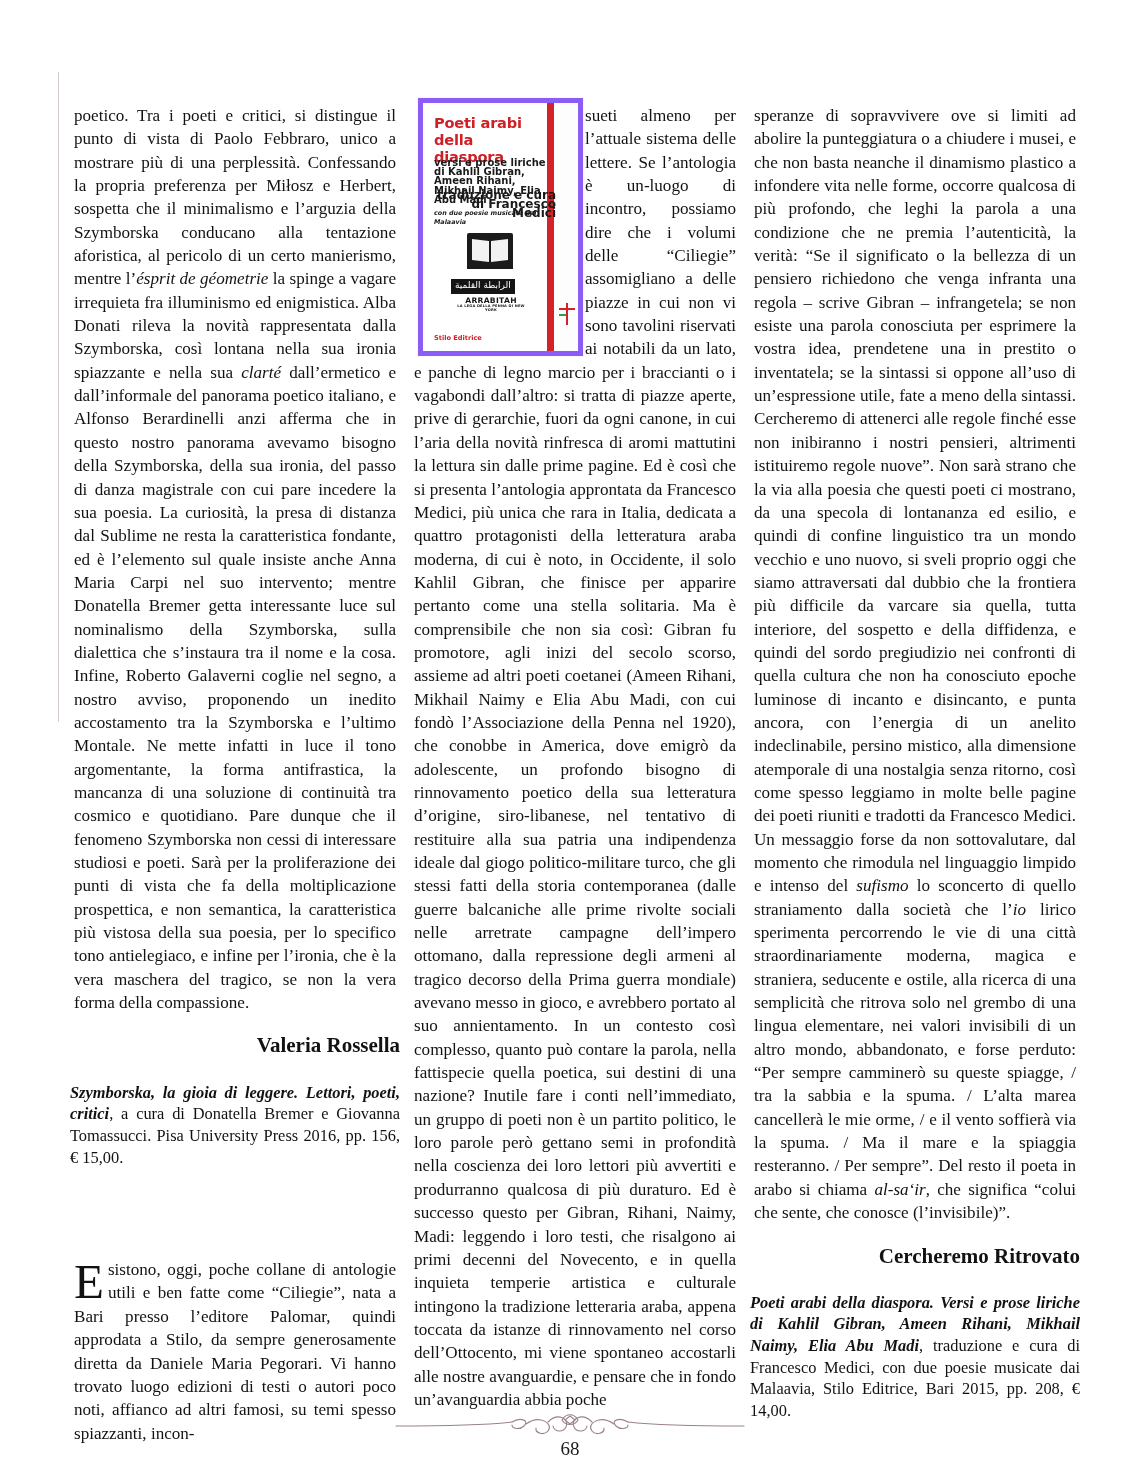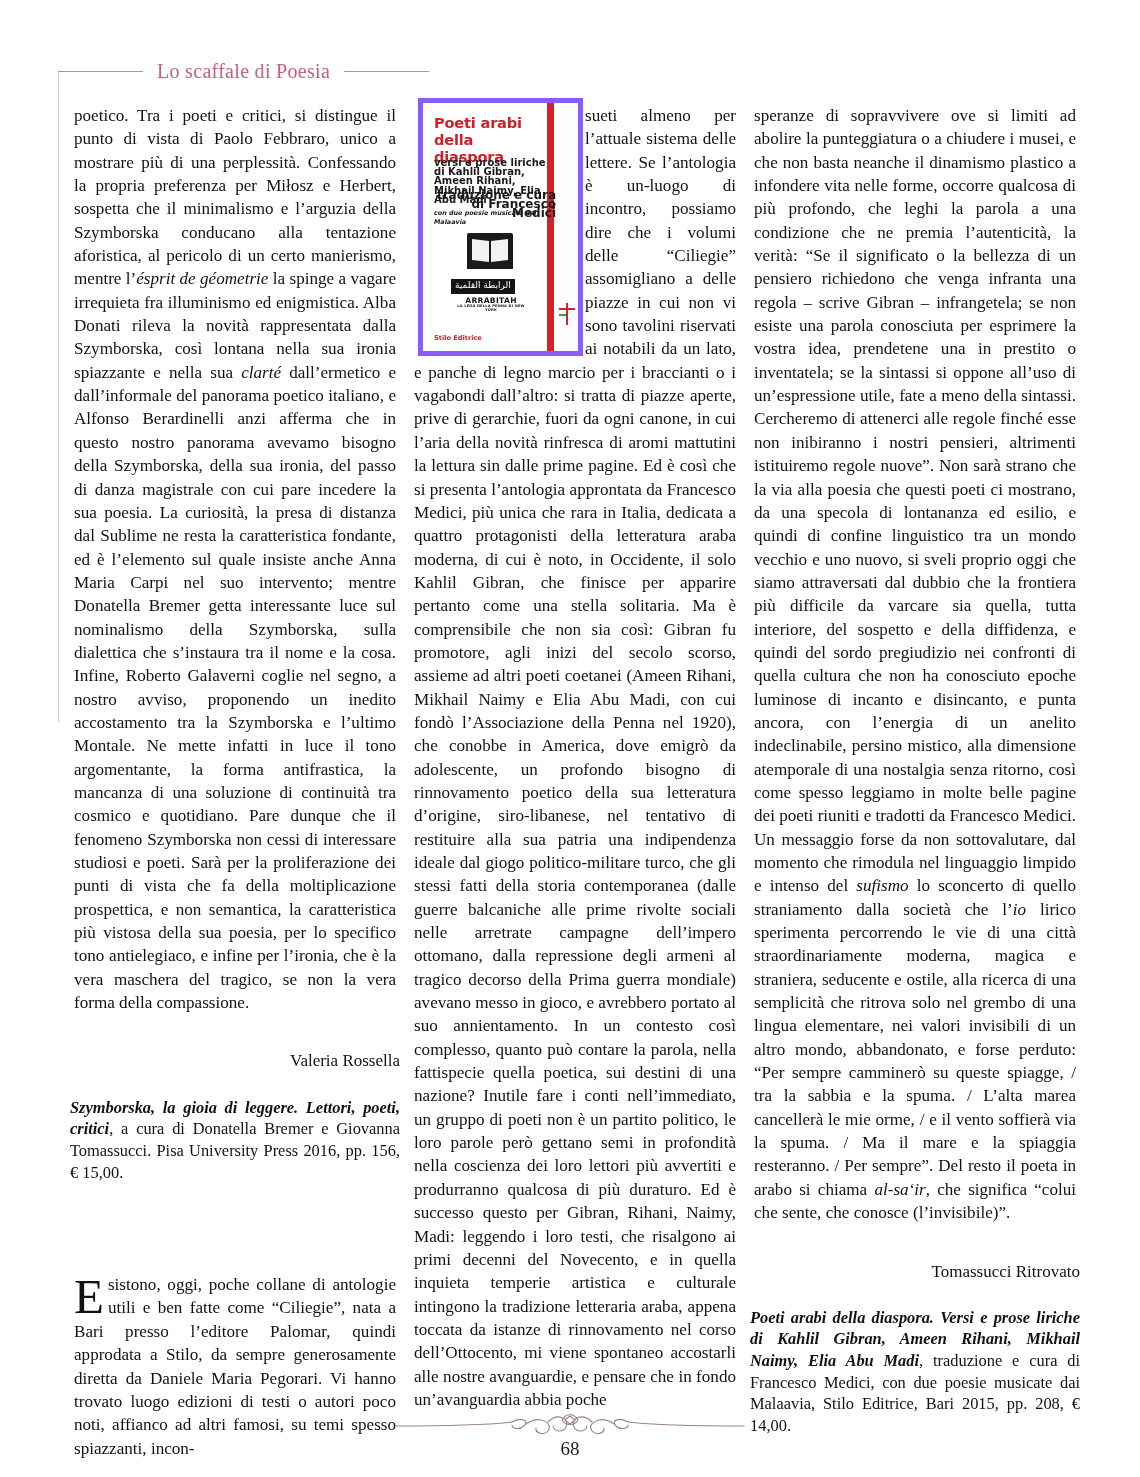--- a/index.html
+++ b/index.html
@@ -156,22 +156,22 @@
   }
   .bc-spine-mark .h {
     position:absolute; left:1px; top:5px; width:16px; height:2px; background:#d3232a;
   }
   .bc-spine-mark .g {
     position:absolute; left:1px; top:11px; width:7px; height:2px; background:#2f9e4f;
   }
 
   
   .byline {
-    text-align:right; font-weight:400; font-size:17px;
-    margin-top:35px;
+    text-align:right; font-weight:700; font-size:21px;
+    margin-top:20px;
   }
   .citation {
     font-size:16.4px; line-height:21.6px; text-align:justify;
     margin-top:24px;
   }
   .citation i { font-style:italic; font-weight:700; }
 
   .dropcap-para {
     margin-top:0;
   }
@@ -192,25 +192,20 @@
     text-align:center; font-size:19px; color:#1a1a1a;
   }
 
   i { font-style:italic; }
 </style>
 </head>
 <body>
 
 <div class="page">
 
-  <div class="runhead">
-    <span class="rule left"></span>
-    <span class="rh-title">Lo scaffale di Poesia</span>
-    <span class="rule right"></span>
-  </div>
 
   <div class="side-rule"></div>
 
   <div class="col col1">
     <p><span>poetico. Tra i poeti e critici, si distingue il punto di vista di Paolo Febbraro, unico a mostrare più di una perplessità. Confessando la propria preferenza per Miłosz e Herbert, sospetta che il minimalismo e l’arguzia della Szymborska conducano alla tentazione aforistica, al pericolo di un certo manierismo, mentre l’</span><i>ésprit de géometrie</i><span> la spinge a vagare irrequieta fra illuminismo ed enigmistica. Alba Donati rileva la novità rappresentata dalla Szymborska, così lontana nella sua ironia spiazzante e nella sua </span><i>clarté</i><span> dall’ermetico e dall’informale del panorama poetico italiano, e Alfonso Berardinelli anzi afferma che in questo nostro panorama avevamo bisogno della Szymborska, della sua ironia, del passo di danza magistrale con cui pare incedere la sua poesia. La curiosità, la presa di distanza dal Sublime ne resta la caratteristica fondante, ed è l’elemento sul quale insiste anche Anna Maria Carpi nel suo intervento; mentre Donatella Bremer getta interessante luce sul nominalismo della Szymborska, sulla dialettica che s’instaura tra il nome e la cosa. Infine, Roberto Galaverni coglie nel segno, a nostro avviso, proponendo un inedito accostamento tra la Szymborska e l’ultimo Montale. Ne mette infatti in luce il tono argomentante, la forma antifrastica, la mancanza di una soluzione di continuità tra cosmico e quotidiano. Pare dunque che il fenomeno Szymborska non cessi di interessare studiosi e poeti. Sarà per la proliferazione dei punti di vista che fa della moltiplicazione prospettica, e non semantica, la caratteristica più vistosa della sua poesia, per lo specifico tono antielegiaco, e infine per l’ironia, che è la vera maschera del tragico, se non la vera forma della compassione.</span></p>
 
     <div class="byline">Valeria Rossella</div>
 
     <div class="citation"><i>Szymborska, la gioia di leggere. Lettori, poeti, critici</i><span>, a cura di Donatella Bremer e Giovanna Tomassucci. Pisa University Press 2016, pp. 156, € 15,00.</span></div>
 
@@ -254,21 +249,21 @@
     <div class="bc-spine-mark">
       <span class="v"></span>
       <span class="h"></span>
       <span class="g"></span>
     </div>
   </div>
 
   <div class="col col3">
     <p><span>speranze di sopravvivere ove si limiti ad abolire la punteggiatura o a chiudere i musei, e che non basta neanche il dinamismo plastico a infondere vita nelle forme, occorre qualcosa di più profondo, che leghi la parola a una condizione che ne premia l’autenticità, la verità: “Se il significato o la bellezza di un pensiero richiedono che venga infranta una regola – scrive Gibran – infrangetela; se non esiste una parola conosciuta per esprimere la vostra idea, prendetene una in prestito o inventatela; se la sintassi si oppone all’uso di un’espressione utile, fate a meno della sintassi. Cercheremo di attenerci alle regole finché esse non inibiranno i nostri pensieri, altrimenti istituiremo regole nuove”. Non sarà strano che la via alla poesia che questi poeti ci mostrano, da una specola di lontananza ed esilio, e quindi di confine linguistico tra un mondo vecchio e uno nuovo, si sveli proprio oggi che siamo attraversati dal dubbio che la frontiera più difficile da varcare sia quella, tutta interiore, del sospetto e della diffidenza, e quindi del sordo pregiudizio nei confronti di quella cultura che non ha conosciuto epoche luminose di incanto e disincanto, e punta ancora, con l’energia di un anelito indeclinabile, persino mistico, alla dimensione atemporale di una nostalgia senza ritorno, così come spesso leggiamo in molte belle pagine dei poeti riuniti e tradotti da Francesco Medici. Un messaggio forse da non sottovalutare, dal momento che rimodula nel linguaggio limpido e intenso del </span><i>sufismo</i><span> lo sconcerto di quello straniamento dalla società che l’</span><i>io</i><span> lirico sperimenta percorrendo le vie di una città straordinariamente moderna, magica e straniera, seducente e ostile, alla ricerca di una semplicità che ritrova solo nel grembo di una lingua elementare, nei valori invisibili di un altro mondo, abbandonato, e forse perduto: “Per sempre camminerò su queste spiagge, / tra la sabbia e la spuma. / L’alta marea cancellerà le mie orme, / e il vento soffierà via la spuma. / Ma il mare e la spiaggia resteranno. / Per sempre”. Del resto il poeta in arabo si chiama </span><i>al-sa‘ir</i><span>, che significa “colui che sente, che conosce (l’invisibile)”.</span></p>
 
-    <div class="byline">Tomassucci Ritrovato</div>
+    <div class="byline">Cercheremo Ritrovato</div>
 
     <div class="citation"><i>Poeti arabi della diaspora. Versi e prose liriche di Kahlil Gibran, Ameen Rihani, Mikhail Naimy, Elia Abu Madi</i><span>, traduzione e cura di Francesco Medici, con due poesie musicate dai Malaavia, Stilo Editrice, Bari 2015, pp. 208, € 14,00.</span></div>
   </div>
 
   <div class="footer-orn">
     <svg width="360" height="30" viewBox="0 0 360 30">
       <g fill="none" stroke="#9b8287" stroke-width="1.1" stroke-linecap="round">
         <path d="M6 16 C60 16, 96 15, 122 12"></path>
         <path d="M354 16 C300 16, 264 15, 238 12"></path>
         <path d="M122 12 c8 -5 18 -2 12 4 c-4 4 -12 3 -12 -1"></path>

